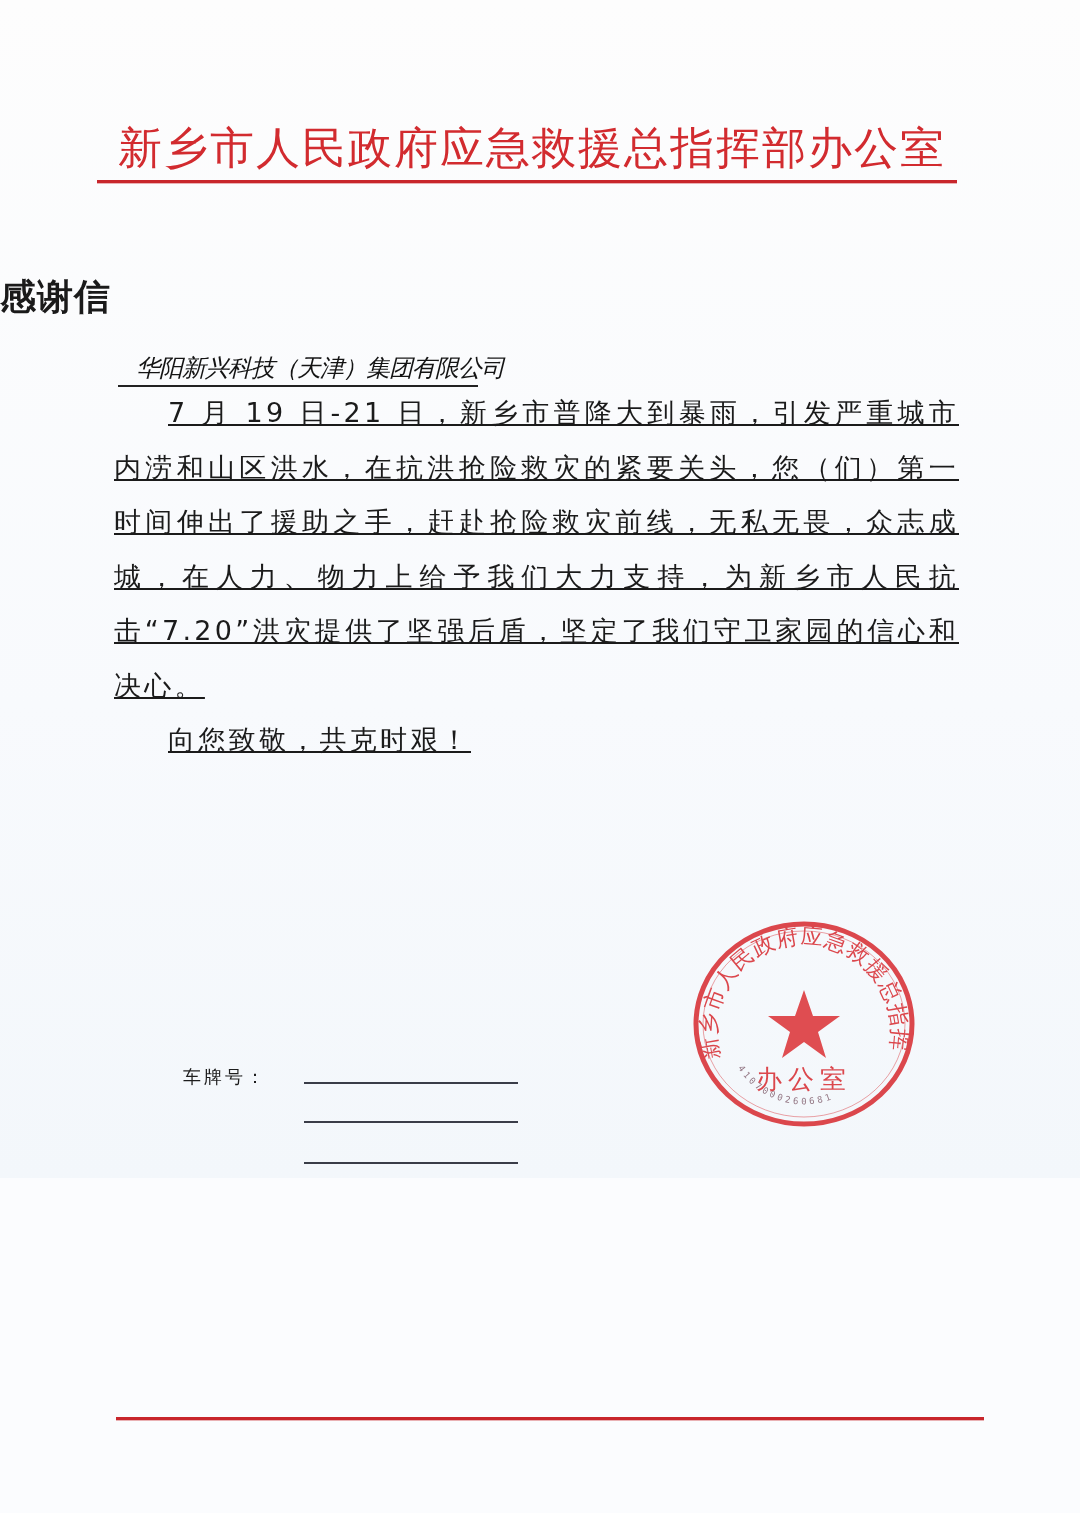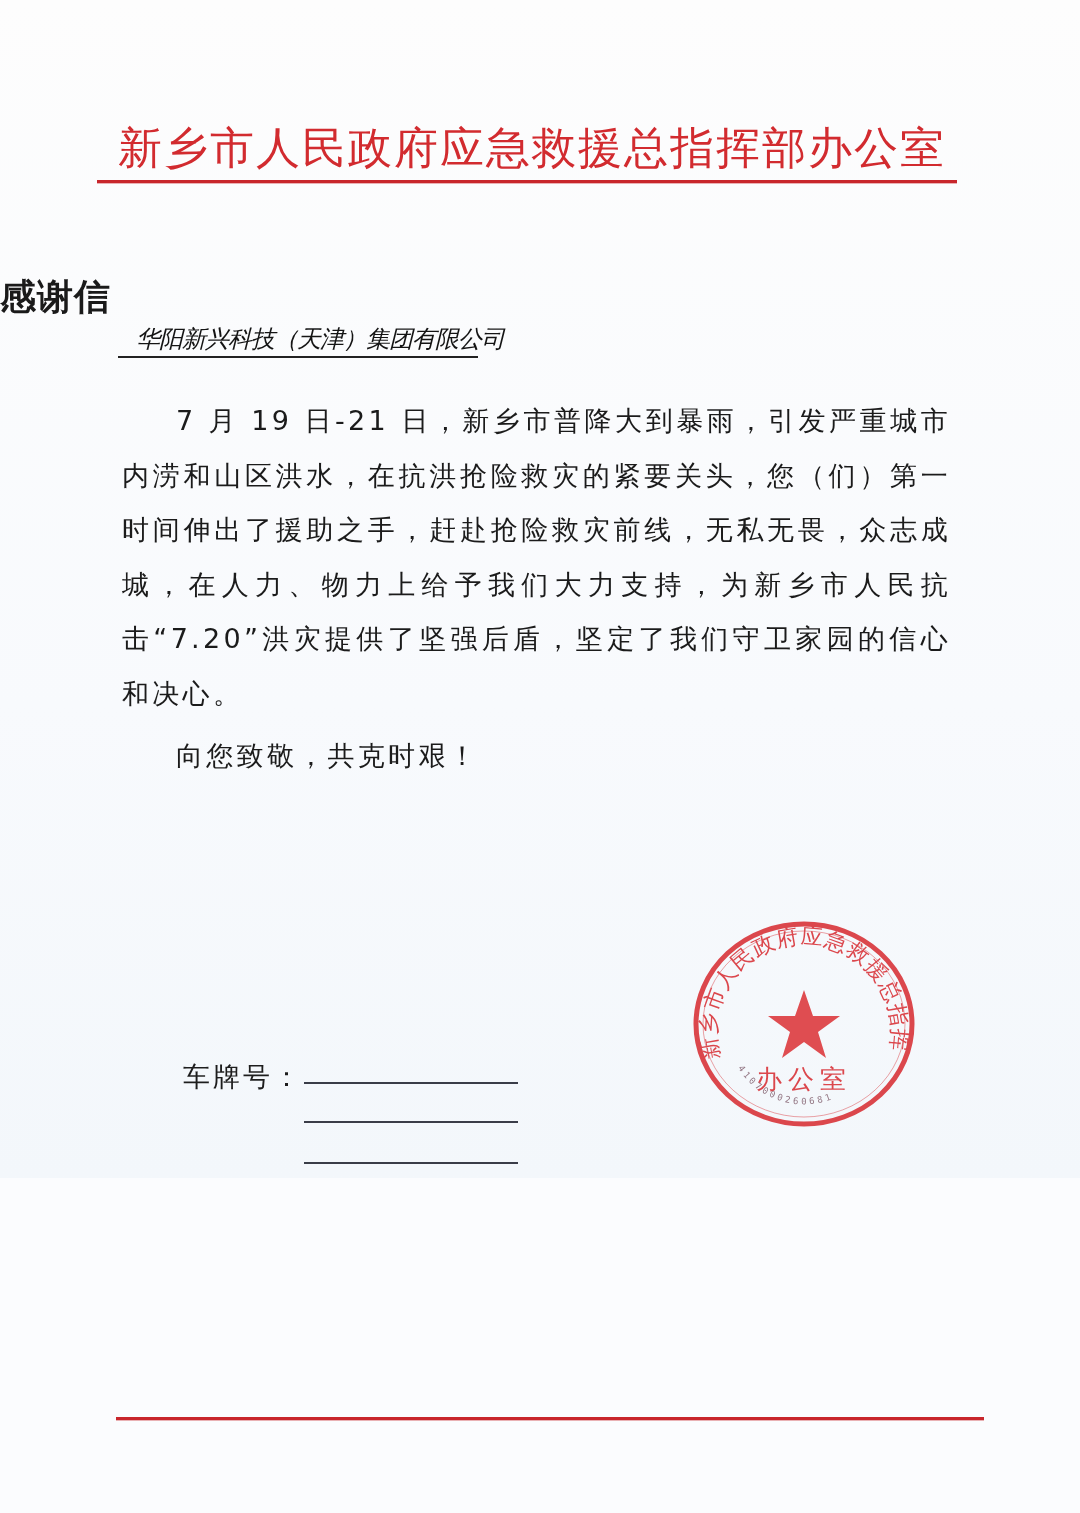--- a/index.html
+++ b/index.html
@@ -51,21 +51,21 @@
       text-align: left;
       font-size: 36px;
       font-weight: bold;
       line-height: 50px;
       letter-spacing: 1px;
       font-family: "DejaVu Sans", "Liberation Sans", sans-serif;
     }
     .recipient {
       position: absolute;
       left: 118px;
-      top: 322px;
+      top: 351px;
       width: 360px;
       border-bottom: 2px solid #222;
       padding-left: 18px;
       font-size: 24px;
       line-height: 34px;
       font-style: italic;
       color: #141414;
       font-family: "DejaVu Sans", sans-serif;
       letter-spacing: -1px;
       white-space: nowrap;
@@ -77,22 +77,23 @@
       top: 386px;
       width: 845px;
       font-size: 27px;
       line-height: 54.5px;
       letter-spacing: 3.3px;
       font-family: "DejaVu Sans", "Liberation Sans", sans-serif;
       color: #1b1b1b;
       text-align: justify;
     }
     .body-text p {
-      margin: 8px;
+      margin: 0;
       text-indent: 2em;
+      text-decoration: underline;
     }
     .date {
       position: absolute;
       left: 756px;
       top: 966px;
       font-size: 28px;
       line-height: 40px;
       font-family: "DejaVu Serif", serif;
       color: #161616;
       white-space: nowrap;
@@ -109,21 +110,21 @@
       top: 918px;
       width: 228px;
       height: 212px;
       z-index: 2;
       opacity: 0.9;
     }
     .plate-label {
       position: absolute;
       left: 183px;
       top: 1057px;
-      font-size: 27px;
+      font-size: 18px;
       line-height: 40px;
       letter-spacing: 3px;
       font-family: "DejaVu Sans", sans-serif;
       color: #1d1d1d;
     }
     .plate-line {
       position: absolute;
       left: 304px;
       width: 214px;
       height: 2px;

